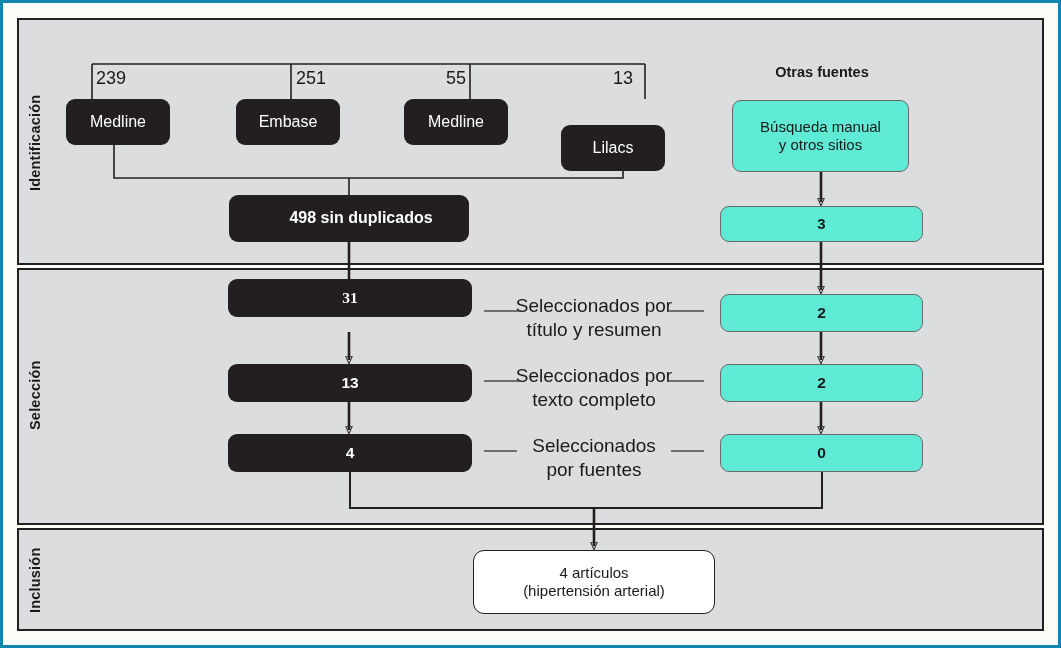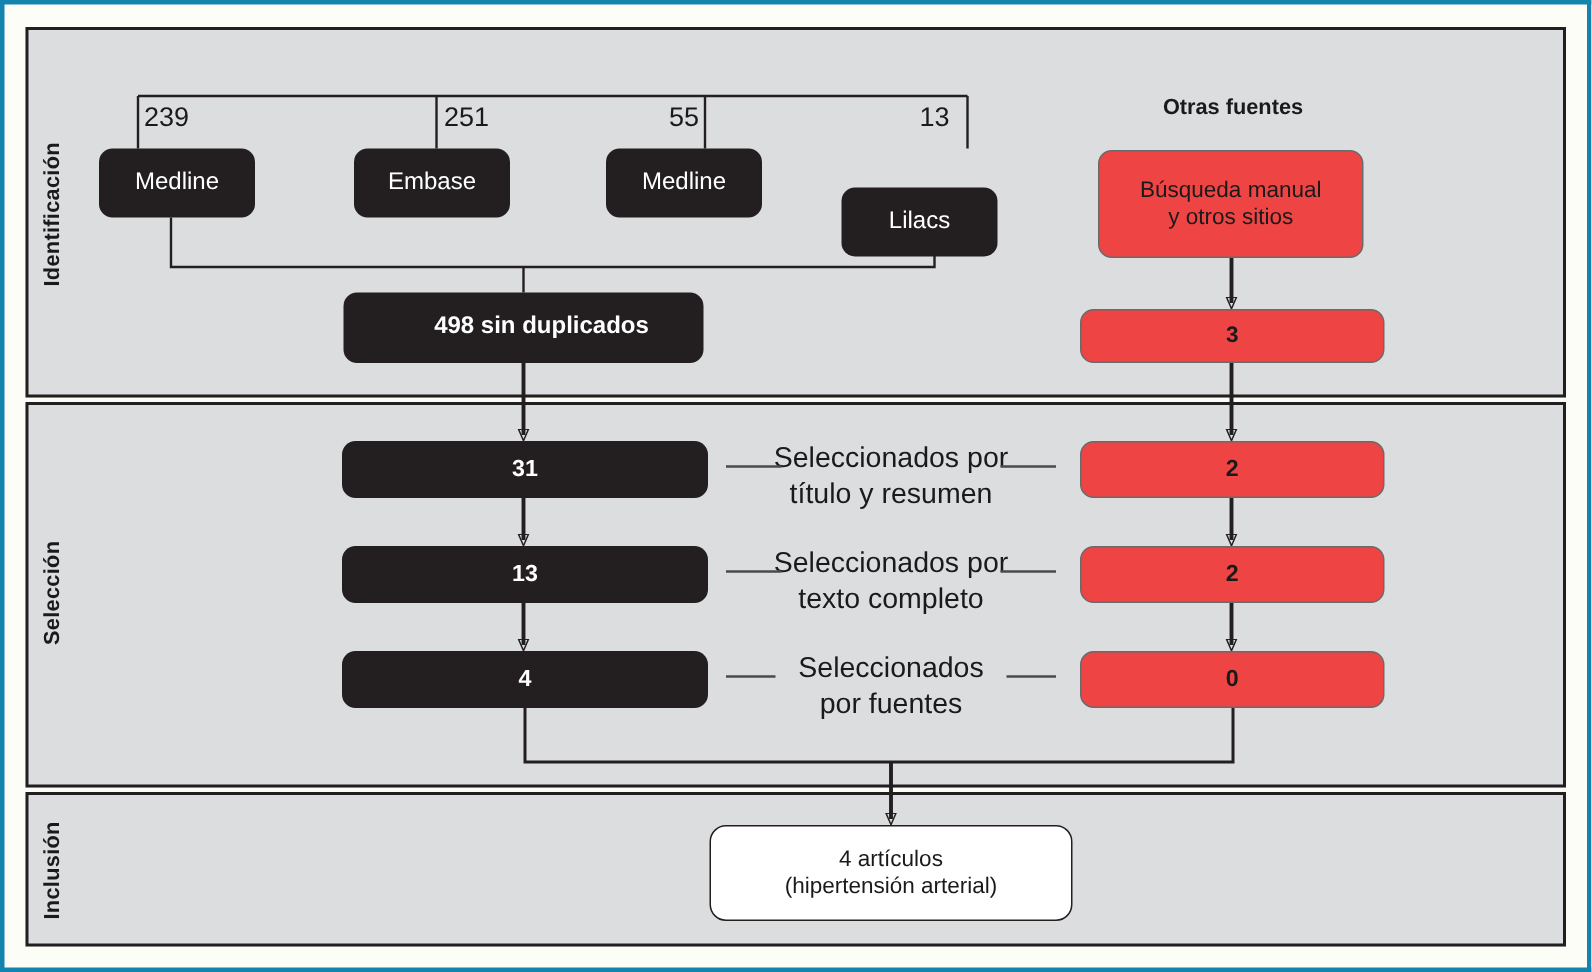--- a/index.html
+++ b/index.html
@@ -62,21 +62,21 @@
     justify-content:center;
     text-align:center;
     line-height:1.18;
   }
   .box-dark{
     background:#231f20;
     color:#ffffff;
     border-radius:9px;
   }
   .box-gray{
-    background:#ef4444;
+    background:#5eead4;
     color:#1a1a1a;
     border:1.5px solid #6a6a6a;
     border-radius:9px;
   }
   .box-white{
     background:#ffffff;
     color:#1a1a1a;
     border:1.5px solid #231f20;
     border-radius:11px;
   }
@@ -93,21 +93,21 @@
   #cnt-0{left:96px;top:68px;}
   #cnt-1{left:296px;top:68px;}
   #cnt-2{left:446px;top:68px;}
   #cnt-3{left:613px;top:68px;}
 
   #box-manual{left:732px;top:100px;width:177px;height:72px;font-size:15px;}
   #box-other-3{left:720px;top:206px;width:203px;height:36px;font-size:15px;font-weight:bold;}
 
   .screen-dark{left:228px;width:244px;height:38px;font-size:15.5px;font-weight:bold;}
   .screen-gray{left:720px;width:203px;height:38px;font-size:15.5px;font-weight:bold;}
-  #sd-0{top:294px;} #sd-1{top:364px;} #sd-2{top:434px;}
+  #sd-0{top:279px;font-family:Liberation Serif, serif;} #sd-1{top:364px;} #sd-2{top:434px;}
   #sg-0{top:294px;} #sg-1{top:364px;} #sg-2{top:434px;}
 
   .mid-label{
     position:absolute;
     left:484px;width:220px;
     text-align:center;
     font-size:19px;
     color:#1a1a1a;
     line-height:1.25;
   }

